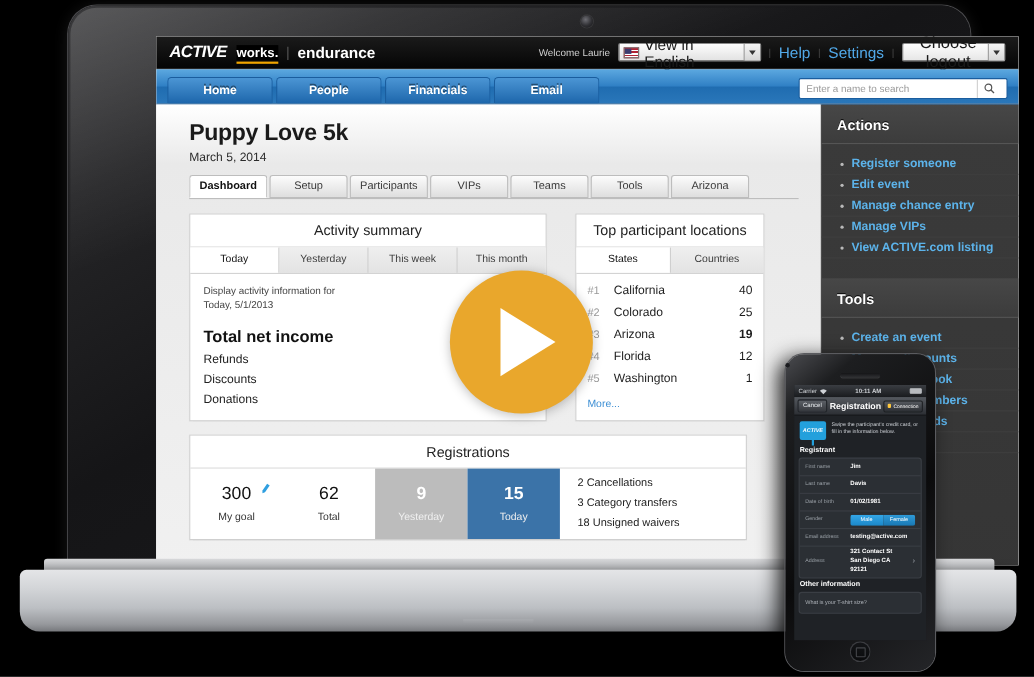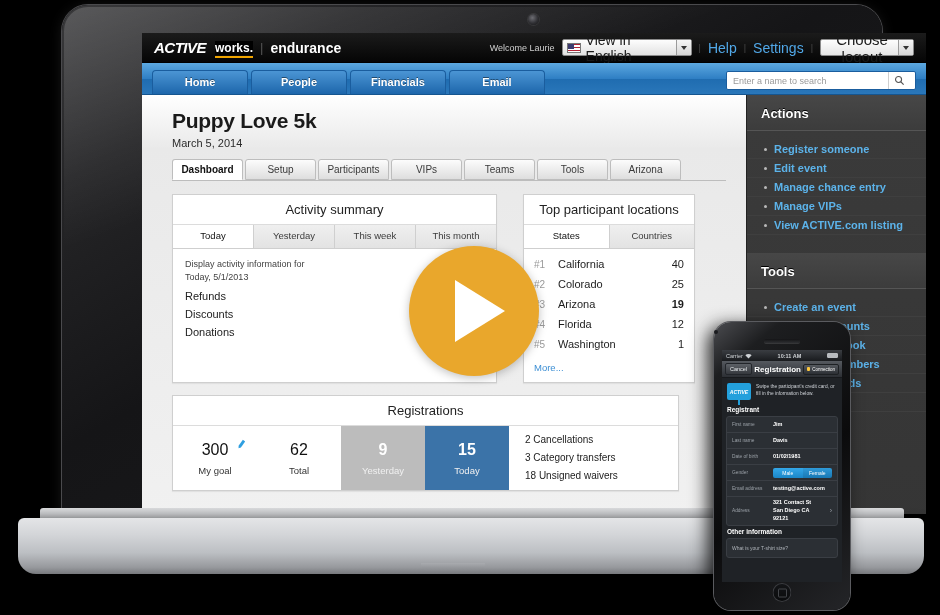--- a/index.html
+++ b/index.html
@@ -399,20 +399,24 @@
                 <div class="card-head">Activity summary</div>
                 <div class="card-tabs">
                   <div class="ctab active">Today</div>
                   <div class="ctab">Yesterday</div>
                   <div class="ctab">This week</div>
                   <div class="ctab">This month</div>
                 </div>
                 <div class="activity-body">
                   <div class="activity-note">Display activity information for</div>
                   <div class="activity-note">Today, 5/1/2013</div>
+                  <div class="net-row">
+                    <span class="net-label">Total net income</span>
+                    <span class="net-value">$1,200.00</span>
+                  </div>
                   <div class="fin-row">
                     <span>Refunds</span>
                     <span>$35.00</span>
                   </div>
                   <div class="fin-row">
                     <span>Discounts</span>
                     <span>$20.00</span>
                   </div>
                   <div class="fin-row">
                     <span>Donations</span>

